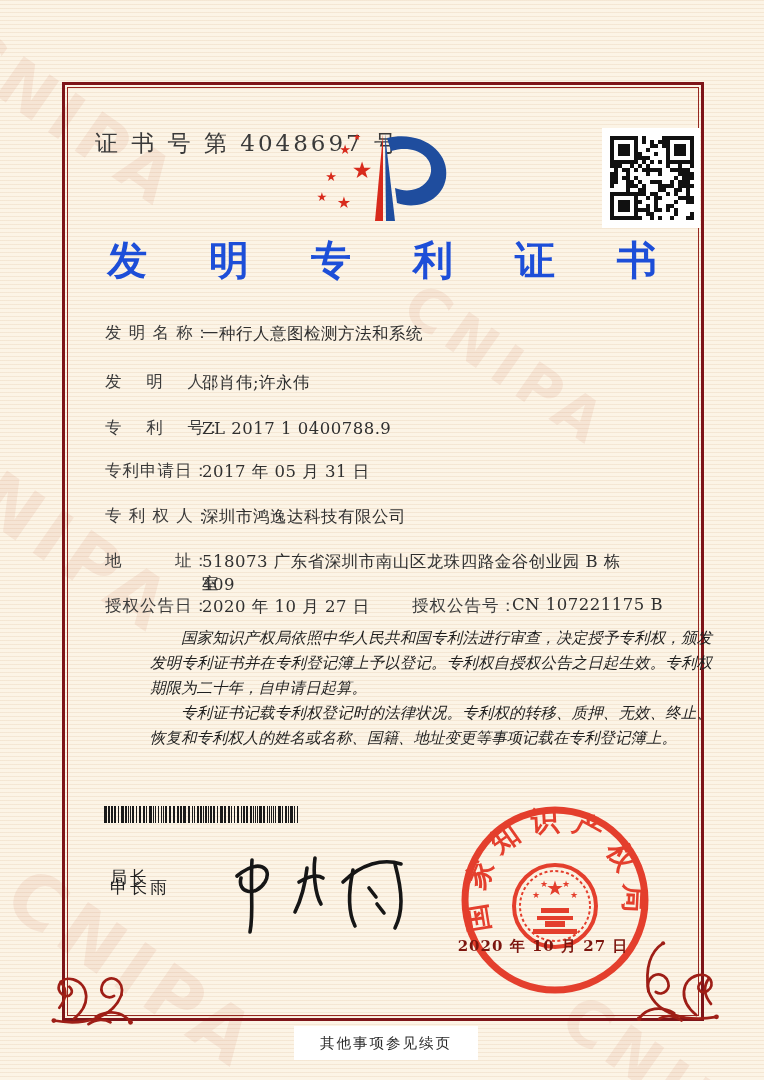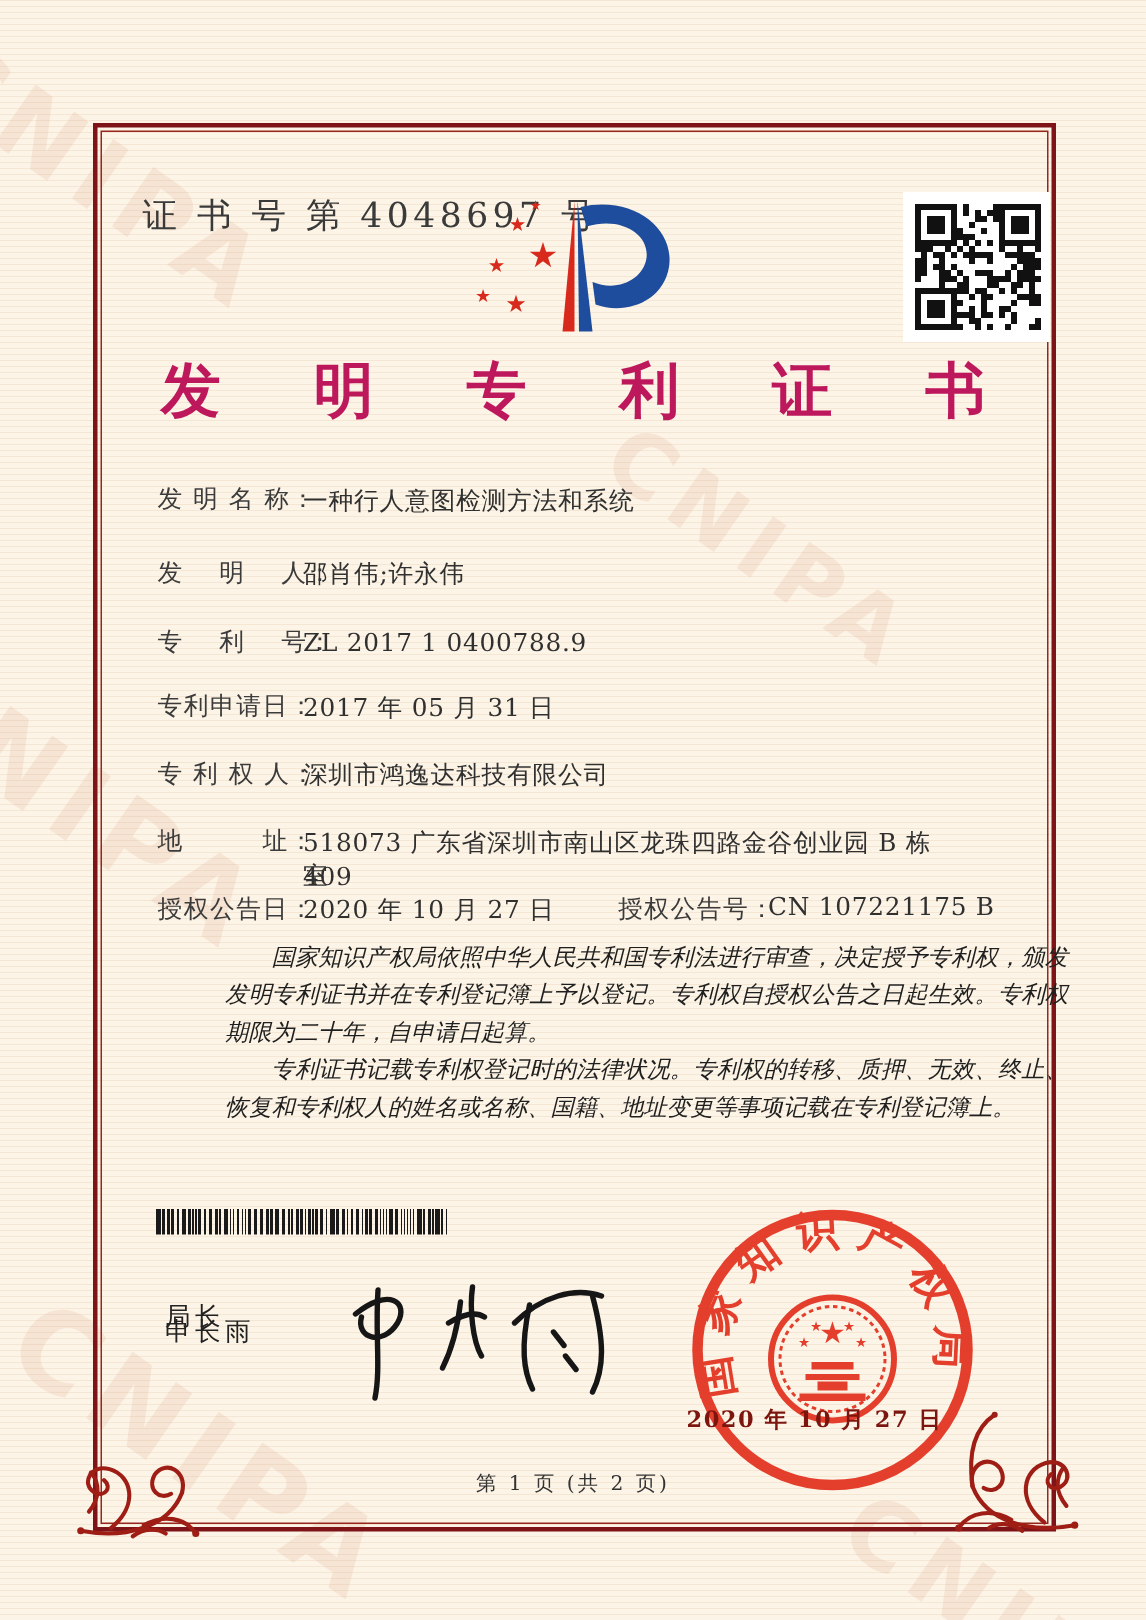--- a/index.html
+++ b/index.html
@@ -21,21 +21,21 @@
   }
   .frame{position:absolute;left:62px;top:82px;width:636px;height:933px;
     border:3px solid #7e1418;z-index:3;}
   .frame-inner{position:absolute;inset:2px;border:1px solid #96261f;}
   .abs{position:absolute;z-index:4;}
   .cert-no{left:95px;top:128px;font-size:23px;letter-spacing:3px;color:#3a3a3a;}
   .logo{left:300px;top:126px;}
   .qr-backing{left:602px;top:128px;width:98px;height:100px;background:#fff;}
   .qr{left:610px;top:136px;}
   .title{left:62px;top:233px;width:640px;text-align:center;font-size:40px;
-    font-weight:bold;letter-spacing:24px;text-indent:24px;color:#be185d;}
+    font-weight:bold;letter-spacing:24px;text-indent:24px;color:#1d4ed8;}
   .row{left:0;top:0;width:764px;font-size:16.5px;}
   .row .lbl{position:absolute;left:105px;white-space:pre;color:#3b3b3b;letter-spacing:1px;}
   .row .val{position:absolute;left:202px;width:452px;color:#303030;letter-spacing:0.5px;line-height:23px;}
   .grant .lbl2{position:absolute;left:412px;color:#3b3b3b;letter-spacing:1px;}
   .grant .val2{position:absolute;left:512px;color:#303030;letter-spacing:0.5px;}
   .paras{left:102px;top:626px;width:562px;font-size:15.5px;line-height:25px;
     color:#1f1f1f;text-align:justify;font-style:italic;margin-left:48px;}
   .paras p{margin:0;text-indent:2em;}
   .signer{font-size:17px;letter-spacing:3px;color:#222;}
   .sig-title{left:110px;top:866px;text-align:right;}
@@ -492,15 +492,17 @@
       <path d="M 80 58 C 84 30, 76 14, 64 6"></path>
       <path d="M 44 90 C 52 84, 62 84, 68 88"></path>
     </g>
     <g fill="#9e1e16">
       <circle cx="90" cy="88" r="2.6"></circle>
         <circle cx="6" cy="86" r="2.6"></circle>
         <circle cx="64" cy="6" r="2.2"></circle>
     </g>
   </svg>
 
-  <div class="abs page-indicator">第 1 页 (共 2 页)</div>
+  <div class="abs note-box">
+    <span>其他事项参见续页</span>
+  </div>
 
 </div>
 
 </body></html>

